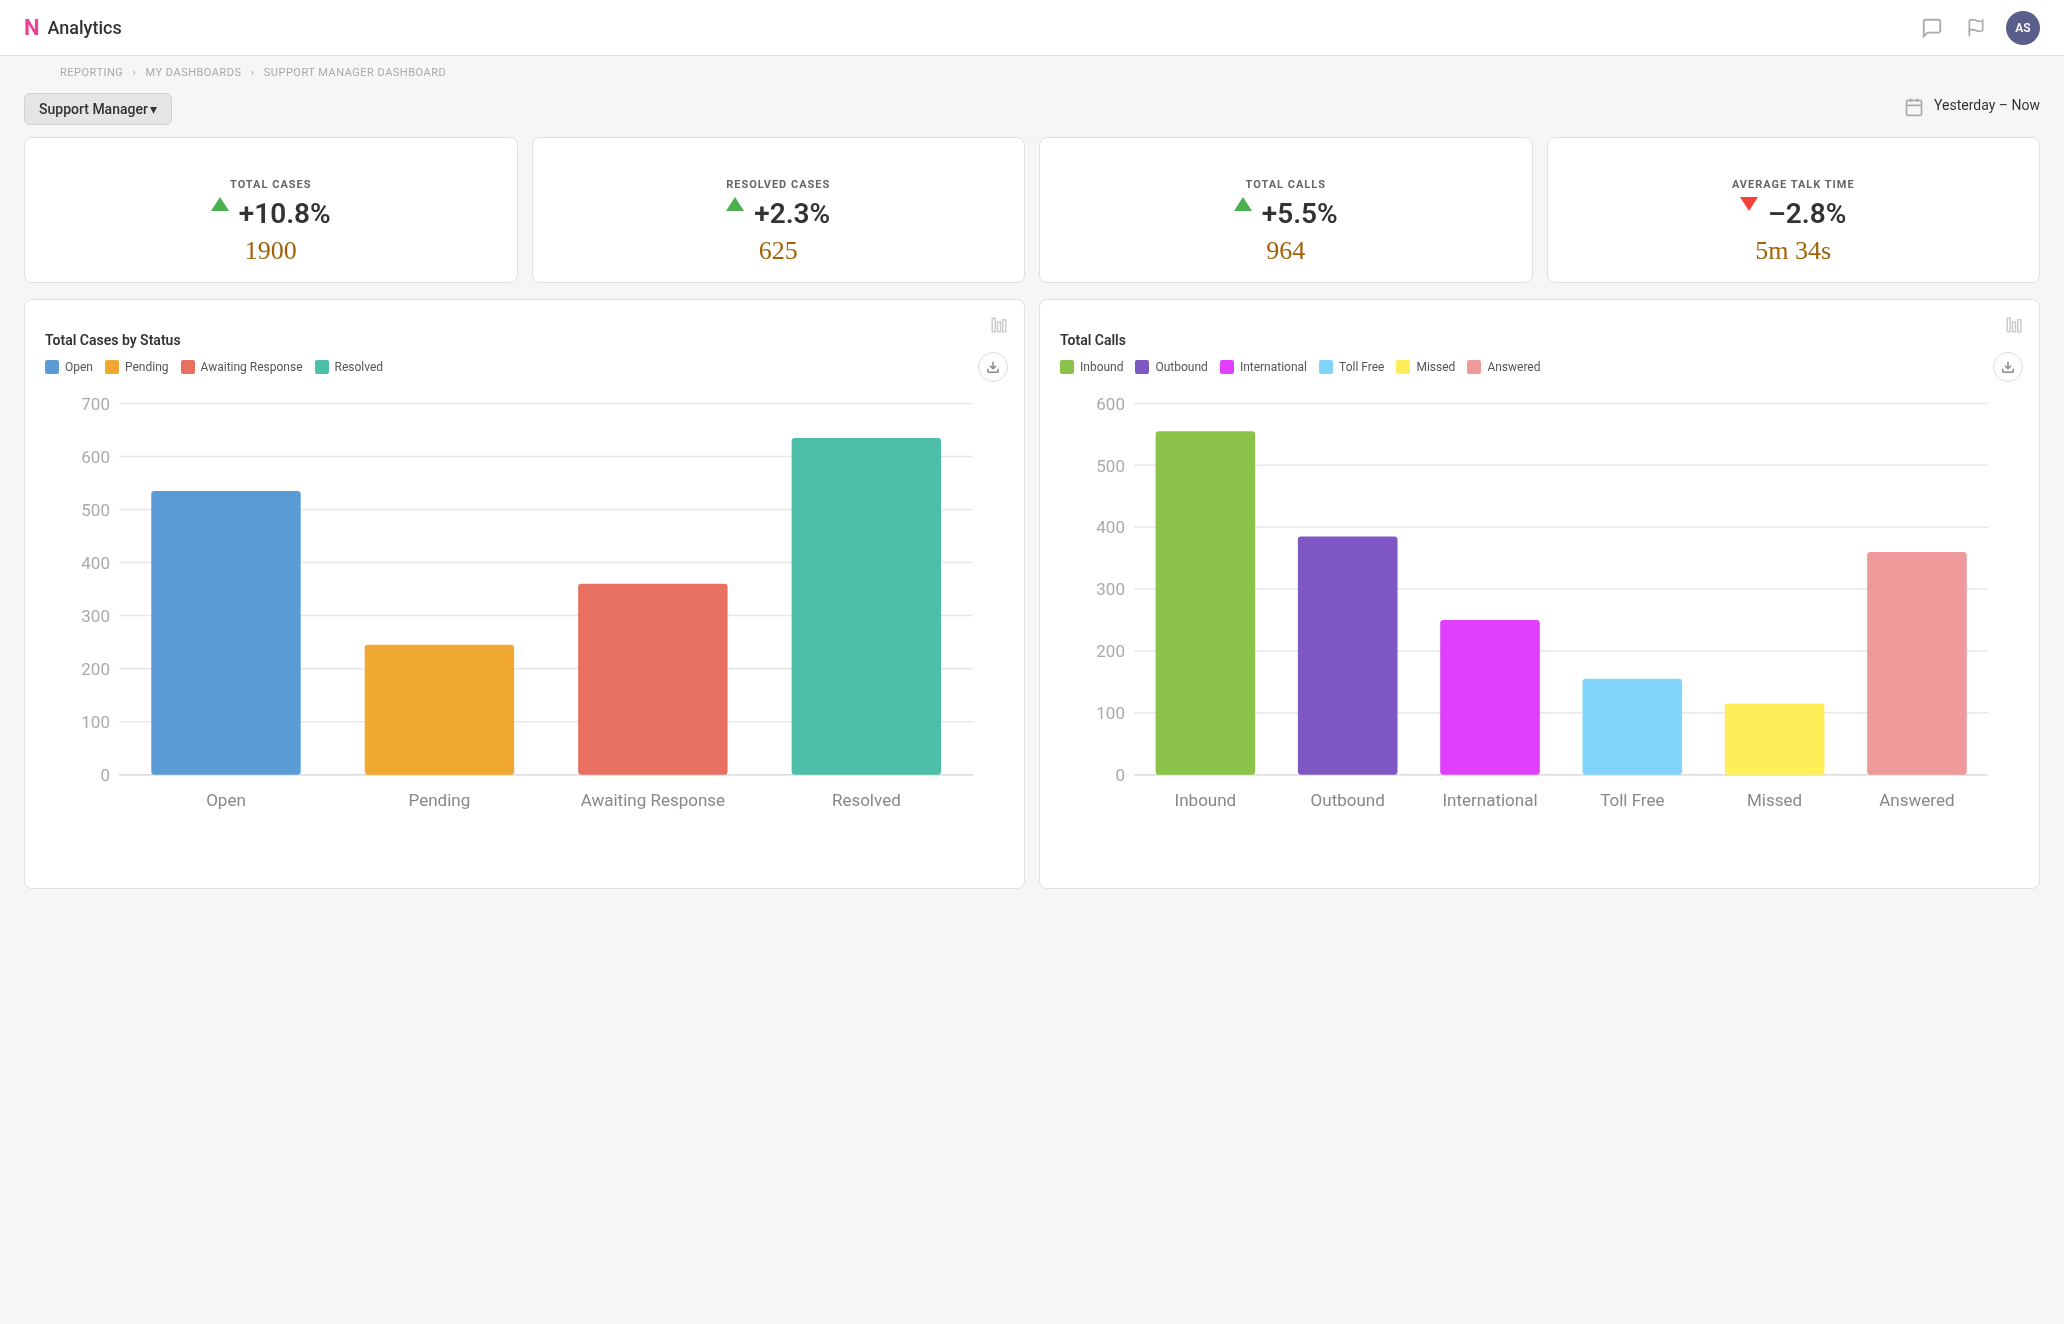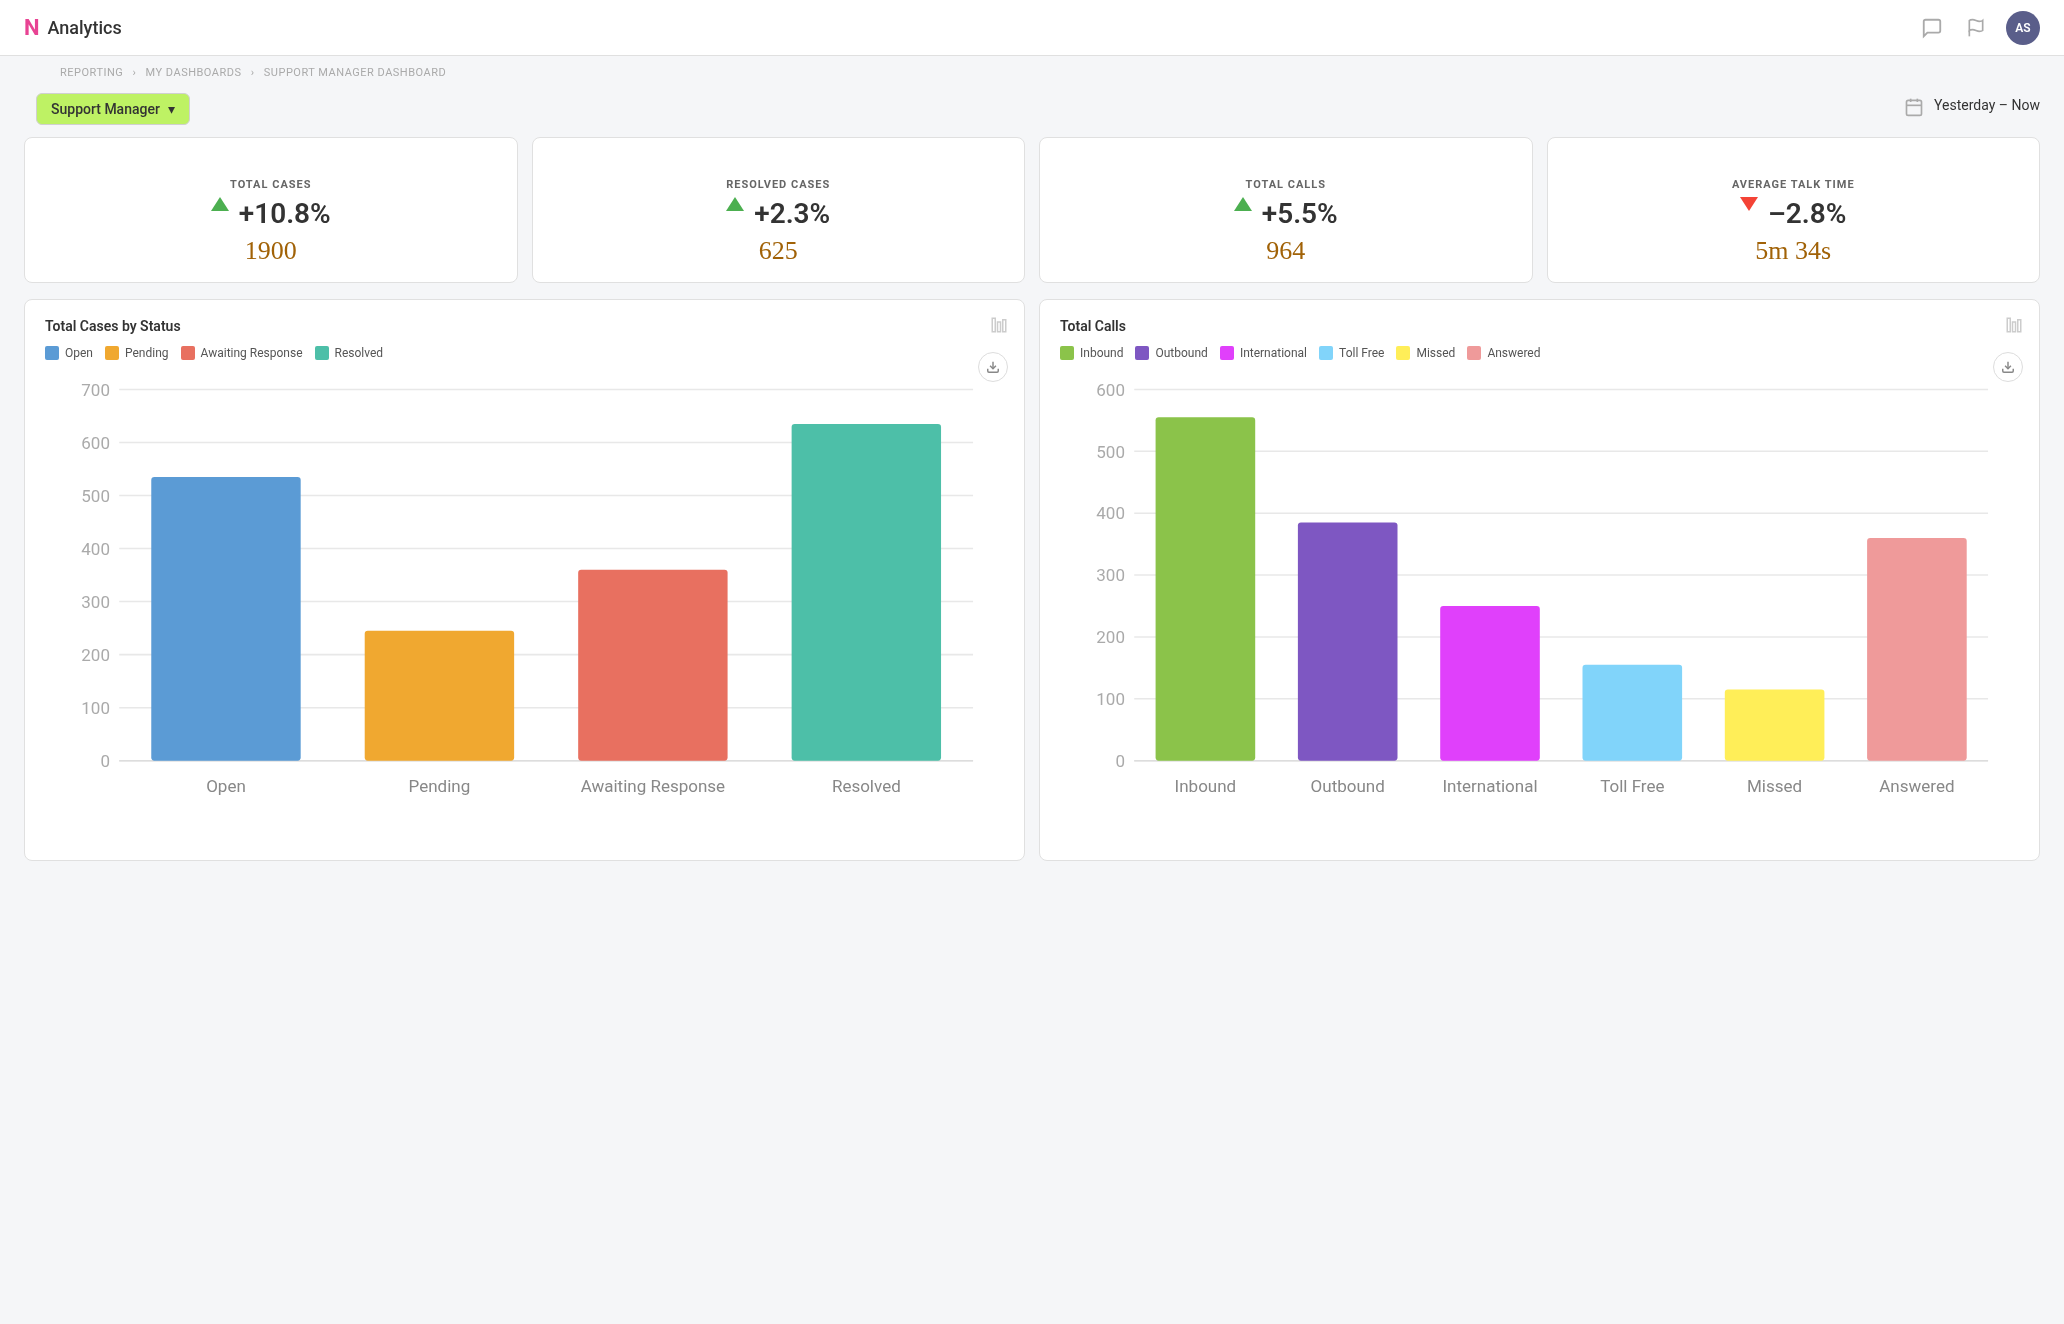--- a/index.html
+++ b/index.html
@@ -73,30 +73,29 @@
     
     .toolbar {
       padding: 8px 24px 12px;
       display: flex;
       align-items: center;
       justify-content: space-between;
     }
     .dashboard-select {
       display: flex;
       align-items: center;
-      gap: 8px;
+      gap: 2px;
       border: 1px solid #d0d0d0;
       border-radius: 6px;
       padding: 7px 14px;
-      background: #bef264;
+      background: #e5e5e5;
       cursor: pointer;
       font-size: 14px;
       font-weight: 500;
       color: #333;
-      margin-left: 12px;
     }
     .date-range {
       display: flex;
       align-items: flex-start;
       gap: 10px;
       font-size: 14px;
       color: #333;
     }
     .calendar-icon {
       color: #aaa;
@@ -164,21 +163,21 @@
     .charts-row {
       display: flex;
       gap: 14px;
       padding: 0 24px 24px;
     }
     .chart-card {
       flex: 1;
       background: #fff;
       border: 1px solid #e0e0e0;
       border-radius: 8px;
-      padding: 18px 20px;
+      padding: 32px 20px;
       position: relative;
     }
     .chart-title {
       font-size: 14px;
       font-weight: 600;
       color: #333;
       margin-bottom: 12px;
     }
     .chart-menu-icon {
       position: absolute;

